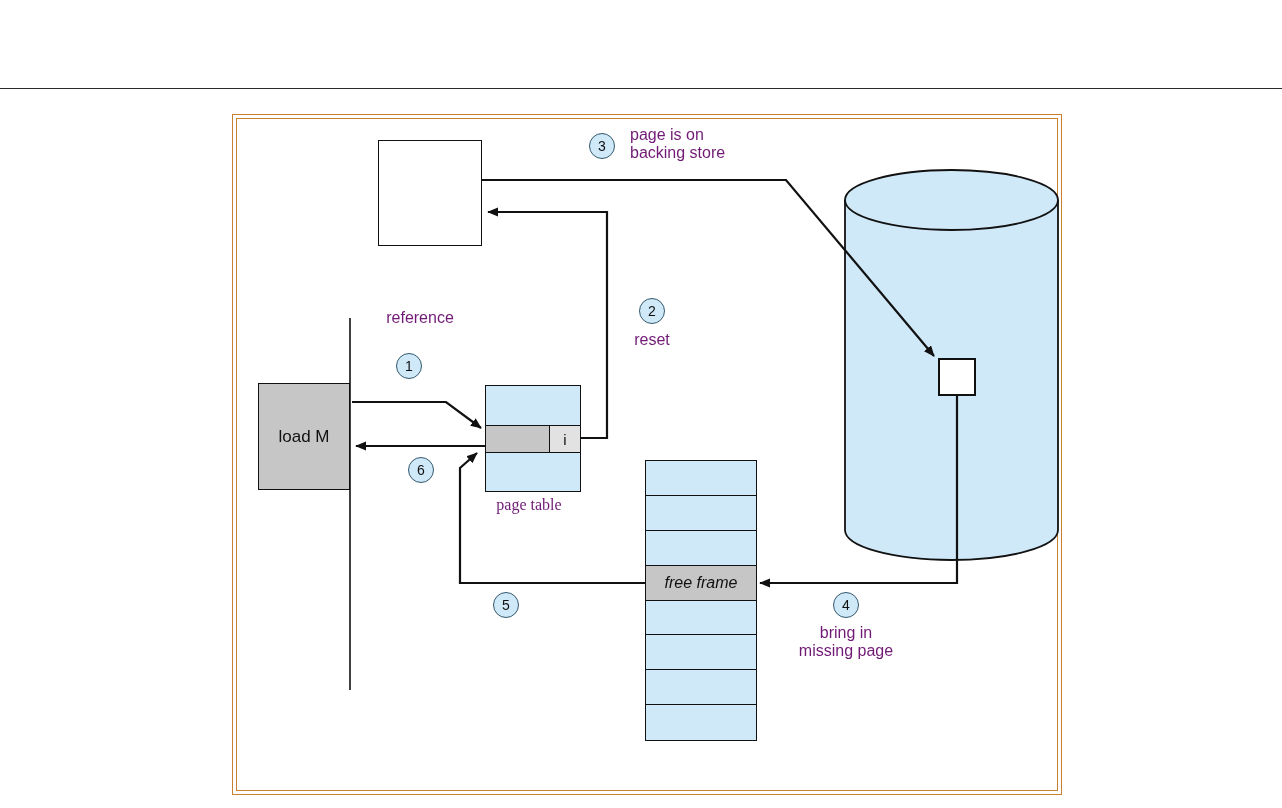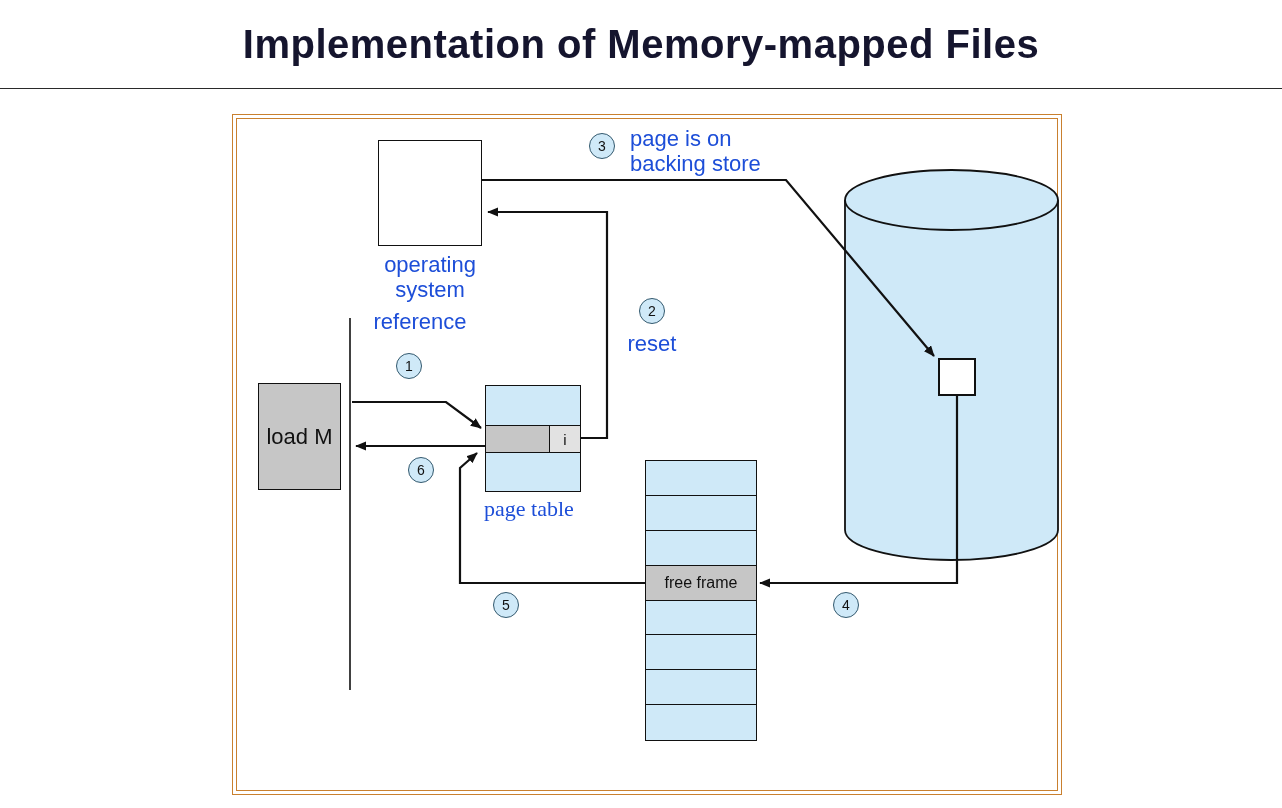--- a/index.html
+++ b/index.html
@@ -50,41 +50,41 @@
     position: absolute;
     left: 0; top: 0;
     width: 1282px; height: 808px;
     z-index: 2;
     pointer-events: none;
   }
 
   .node, .lbl, .step-circle { position: absolute; z-index: 3; }
 
   .lbl {
-    font-size: 22px;
+    font-size: 16px;
     line-height: 1.15;
     text-align: center;
     white-space: pre-line;
-    color: #1d4ed8;
+    color: #701a75;
   }
   .lbl-left { text-align: left; }
 
   .os-box {
     left: 378px; top: 140px;
     width: 104px; height: 106px;
     background: #ffffff;
     border: 1.8px solid #111;
   }
   .loadm-box {
     left: 258px; top: 383px;
-    width: 83px; height: 107px;
+    width: 92px; height: 107px;
     background: #c6c6c6;
     border: 1.6px solid #111;
     display: flex; align-items: center; justify-content: center;
-    font-size: 22px;
+    font-size: 17px;
   }
 
   .page-table {
     left: 485px; top: 385px;
     width: 96px; height: 107px;
     border: 1.6px solid #111;
     background: #cfe9f8;
     display: flex; flex-direction: column;
   }
   .pt-top { height: 40px; background: #cfe9f8; border-bottom: 1.4px solid #111; }
@@ -98,20 +98,21 @@
   }
   .pt-bottom { flex: 1; background: #cfe9f8; }
 
   .phys-mem {
     left: 645px; top: 460px;
     width: 112px; height: 281px;
     border: 1.6px solid #111;
     background: #cfe9f8;
     display: grid;
     grid-template-rows: repeat(8, 1fr);
+    font-style: italic;
   }
   .pm-row { border-bottom: 1.4px solid #111; background: #cfe9f8; }
   .pm-row:last-child { border-bottom: none; }
   .pm-row.free {
     background: #c6c6c6;
     display: flex; align-items: center; justify-content: center;
     font-size: 16px;
   }
 
   .disk-square {
@@ -129,21 +130,20 @@
     display: flex; align-items: center; justify-content: center;
     font-size: 14px;
     color: #111;
   }
 </style>
 </head>
 <body>
 
 <div class="slide">
 
-  <h1 class="title">Implementation of Memory-mapped Files</h1>
   <div class="title-rule"></div>
 
   <div class="frame-outer">
     <div class="frame-inner"></div>
   </div>
 
   <svg class="svg-layer" width="1282" height="808" viewBox="0 0 1282 808">
     <defs>
       <marker id="ah" markerWidth="5" markerHeight="4.2" refX="4.6" refY="2.1" orient="auto" markerUnits="strokeWidth">
         <path d="M0,0 L5,2.1 L0,4.2 Z" fill="#111"></path>
@@ -164,22 +164,20 @@
     <polyline points="581,438 607,438 607,212 488,212" fill="none" stroke="#111" stroke-width="2.2" marker-end="url(#ah)"></polyline>
 
     <polyline points="482,180 786,180 934,356" fill="none" stroke="#111" stroke-width="2.2" marker-end="url(#ah)"></polyline>
 
     <polyline points="957,396 957,583 760,583" fill="none" stroke="#111" stroke-width="2.2" marker-end="url(#ah)"></polyline>
 
     <polyline points="645,583 460,583 460,468 477,453" fill="none" stroke="#111" stroke-width="2.2" marker-end="url(#ah)"></polyline>
   </svg>
 
   <div class="node os-box"></div>
-  <div class="lbl" style="left:360px; top:252px; width:140px;">operating
-system</div>
 
   <div class="node loadm-box">
     <span>load M</span>
   </div>
 
   <div class="node page-table">
     <div class="pt-top"></div>
     <div class="pt-mid">
       <div class="pt-flag">i</div>
     </div>
@@ -204,14 +202,16 @@
   <div class="step-circle" style="left:639px; top:298px;">2</div>
   <div class="step-circle" style="left:589px; top:133px;">3</div>
   <div class="step-circle" style="left:833px; top:592px;">4</div>
   <div class="step-circle" style="left:493px; top:592px;">5</div>
   <div class="step-circle" style="left:408px; top:457px;">6</div>
 
   <div class="lbl" style="left:355px; top:309px; width:130px;">reference</div>
   <div class="lbl" style="left:612px; top:331px; width:80px;">reset</div>
   <div class="lbl lbl-left" style="left:630px; top:126px; width:150px;">page is on
 backing store</div>
+  <div class="lbl" style="left:776px; top:624px; width:140px;">bring in
+missing page</div>
 
 </div>
 
 </body></html>

